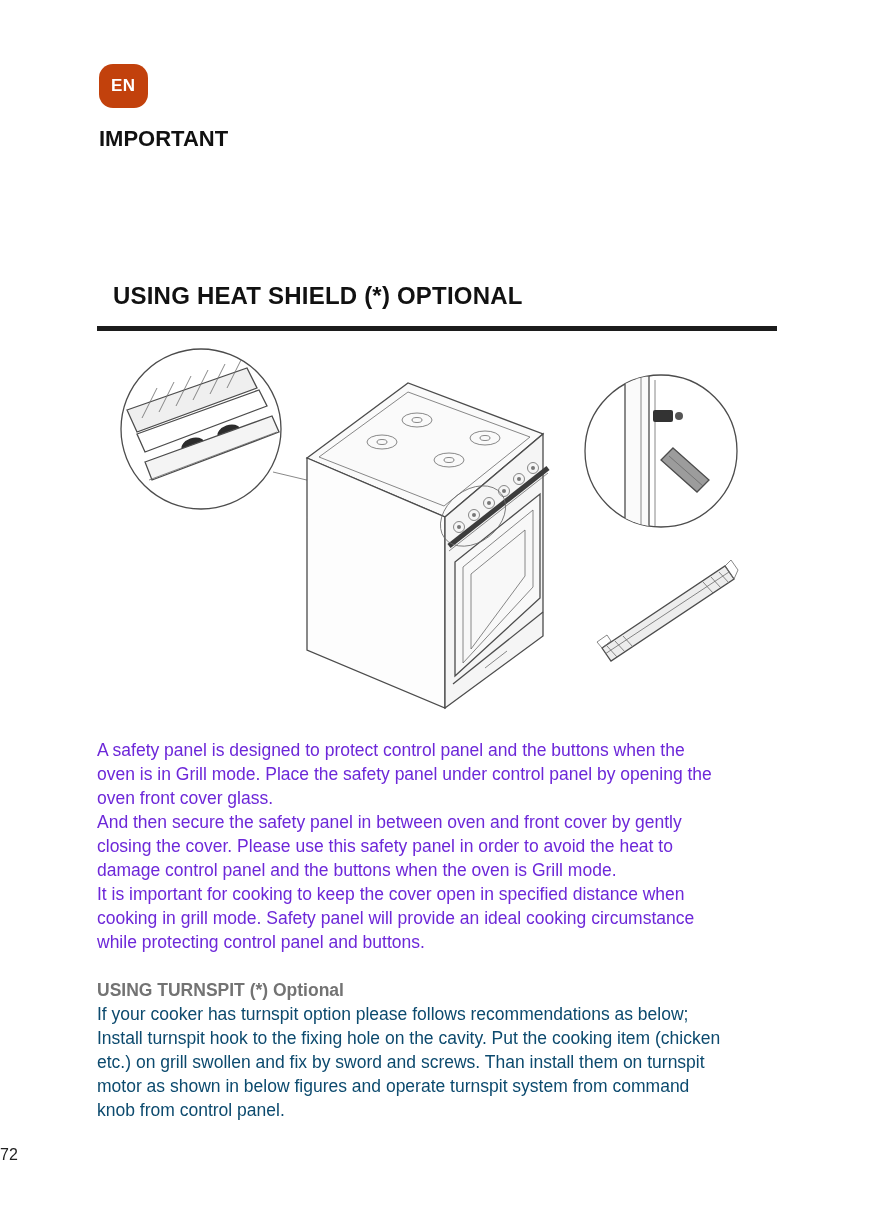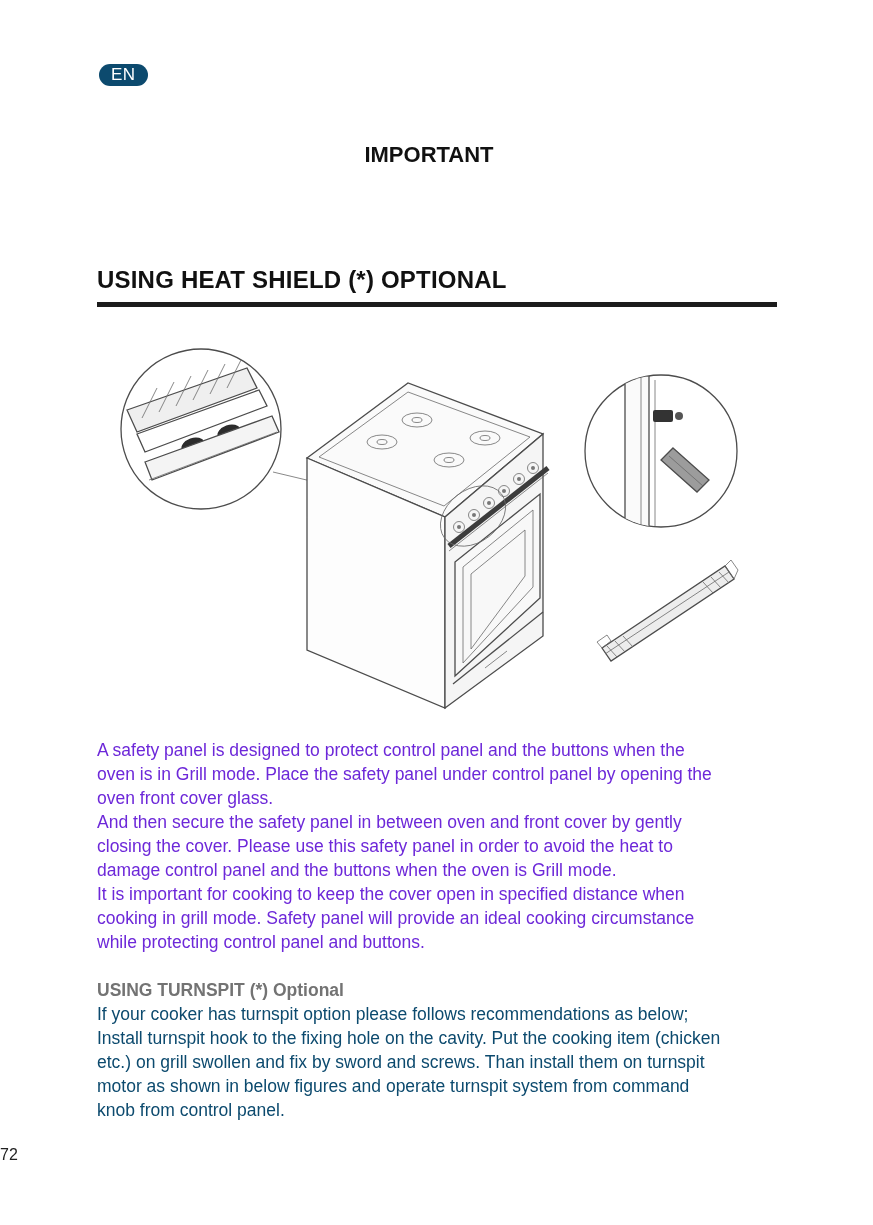--- a/index.html
+++ b/index.html
@@ -7,34 +7,34 @@
     position:relative;
     width:873px;height:1225px;
     background:#ffffff;
     margin:0 auto;
     font-family:"Liberation Sans","DejaVu Sans",sans-serif;
     color:#1a1a1a;
     overflow:hidden;
   }
   .lang-badge{
     position:absolute;left:99px;top:64px;
-    background:#0c4a6e;color:#ffffff;
-    font-weight:normal;font-size:17px;
-    padding:1px 12px;border-radius:14px;
+    background:#c2410c;color:#ffffff;
+    font-weight:bold;font-size:17px;
+    padding:12px 12px;border-radius:14px;
     letter-spacing:.5px;
   }
-  .important-block{position:absolute;left:99px;top:142px;width:660px;text-align:center;}
+  .important-block{position:absolute;left:99px;top:126px;width:660px;}
   .important-heading{margin:0;font-size:22px;font-weight:bold;color:#111;}
   .important-body{
     margin:4px 0 0 0;font-size:20.5px;line-height:29px;color:#161616;
     white-space:pre-line;
   }
   .section-block{position:absolute;left:97px;top:266px;width:680px;}
   .section-heading{
-    margin:0;font-size:24px;font-weight:bold;color:#111;letter-spacing:.2px;
+    margin:16px;font-size:24px;font-weight:bold;color:#111;letter-spacing:.2px;
   }
   .section-rule{margin-top:8px;height:5px;background:#1c1c1c;width:680px;}
   .figure-wrap{position:absolute;left:97px;top:330px;width:680px;height:405px;}
   .body-text{position:absolute;left:97px;top:738px;width:690px;}
   .body-text p{
     margin:0;font-size:17.5px;line-height:24px;color:#6d28d9;white-space:pre-line;
   }
   .turnspit-block{position:absolute;left:97px;top:978px;width:690px;}
   .turnspit-heading{
     margin:0;font-size:17.5px;line-height:24px;font-weight:bold;color:#737373;

